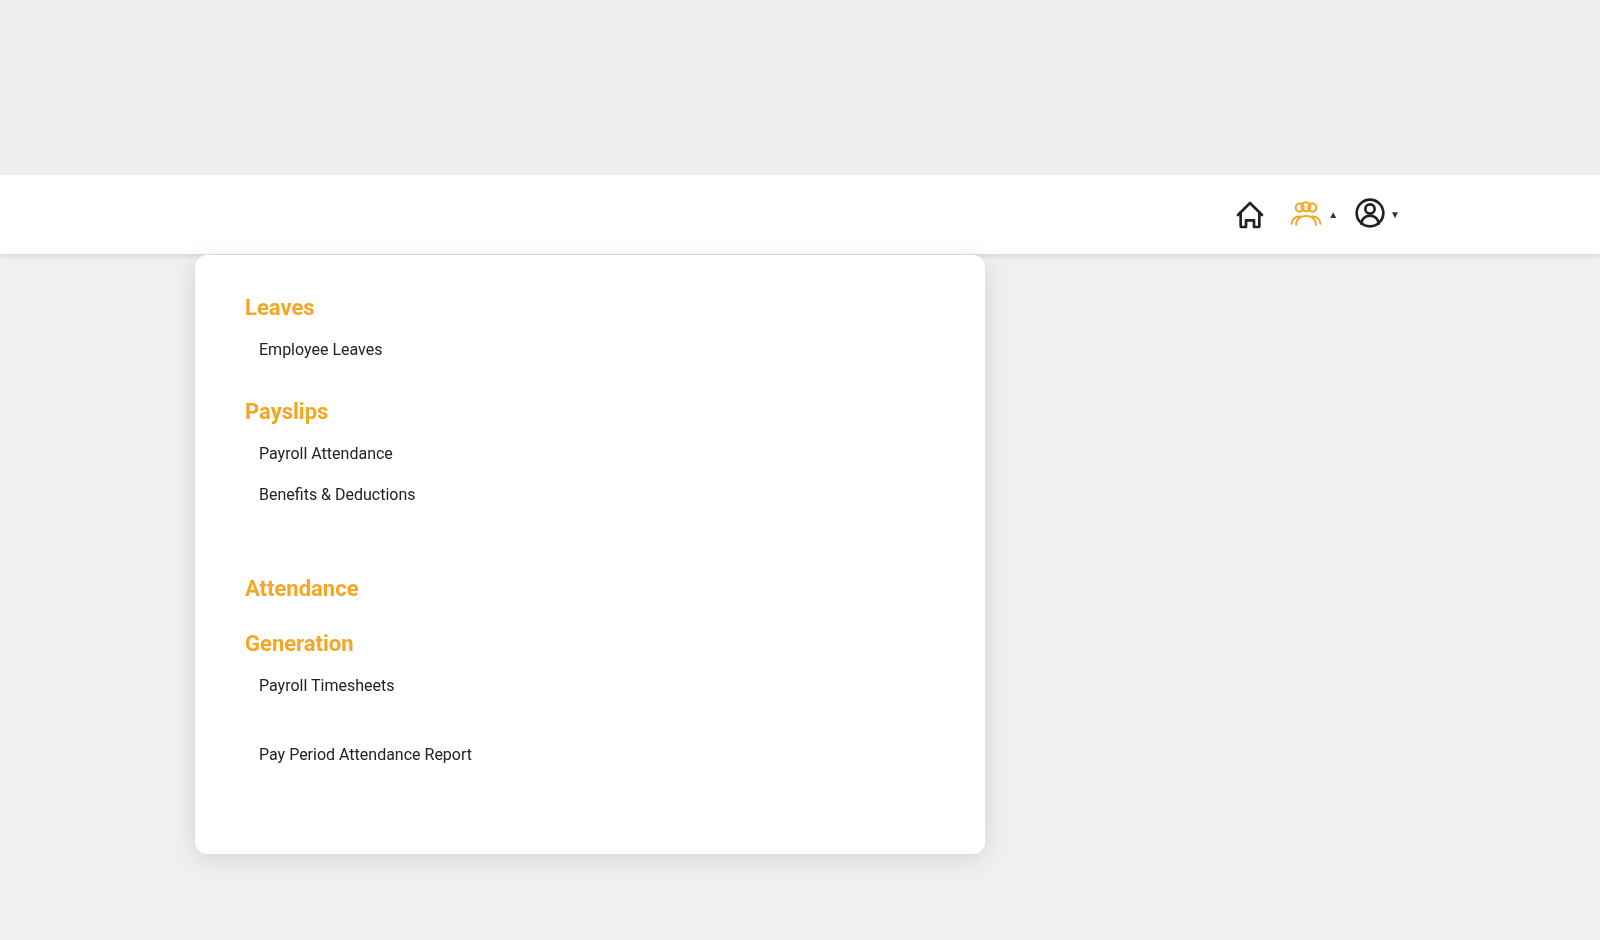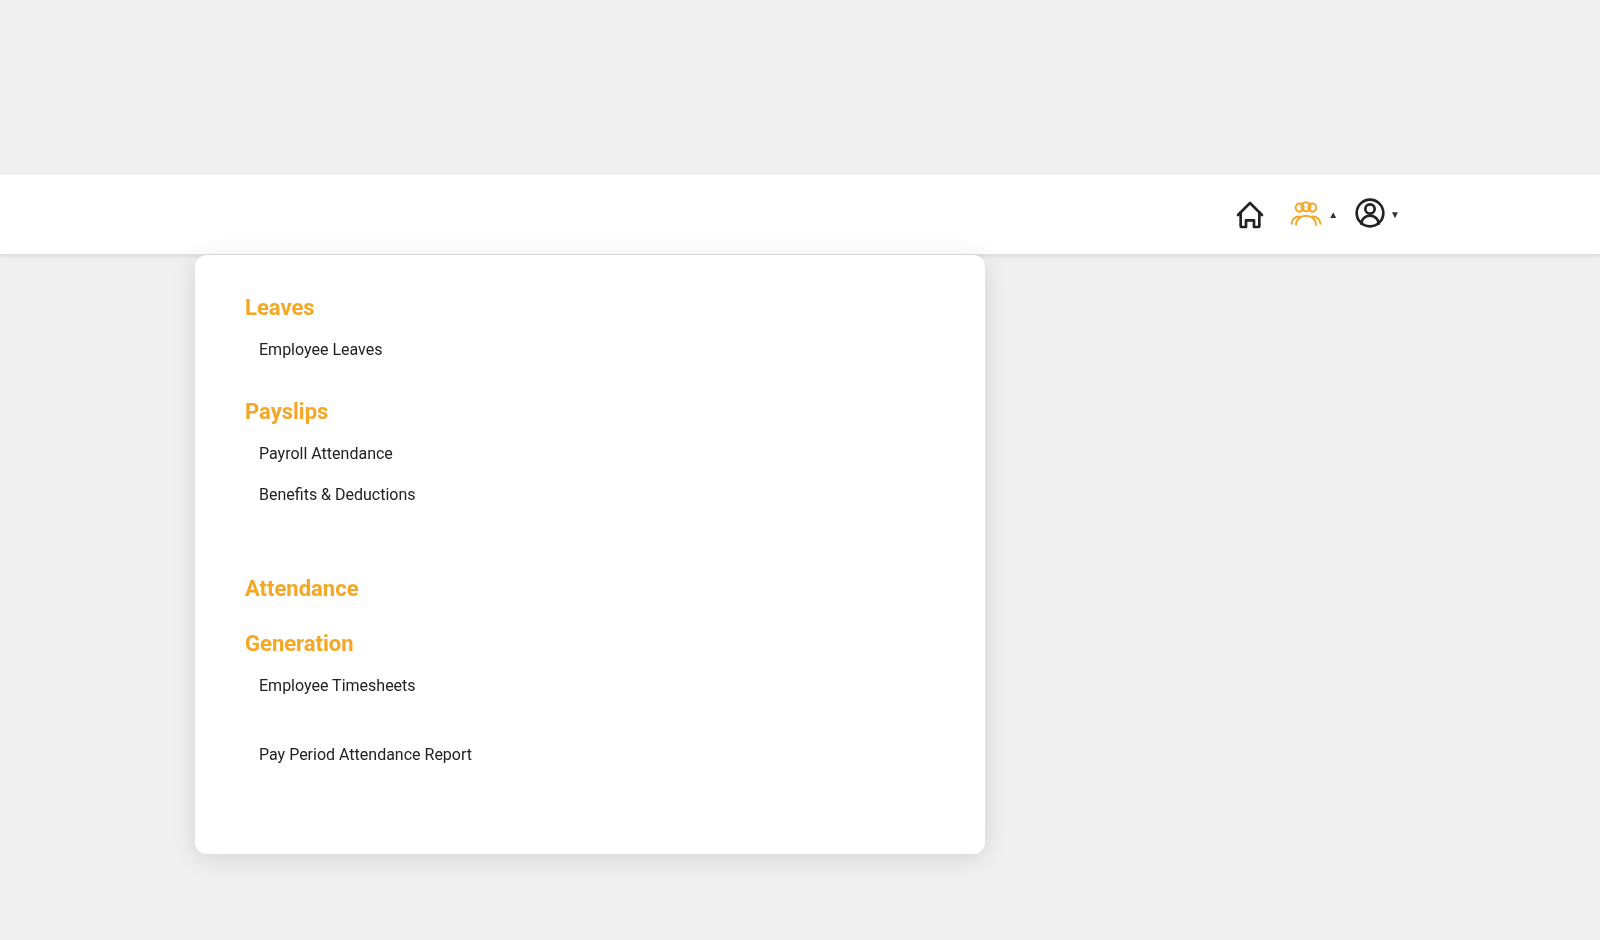--- a/index.html
+++ b/index.html
@@ -205,21 +205,21 @@
     </div>
 
     <div>
 
       <div class="menu-section">
         <div class="section-title">Attendance</div>
       </div>
 
       <div class="menu-section">
         <div class="section-title">Generation</div>
-        <a class="menu-item">Employee Timesheets</a>
+        <a class="menu-item">Payroll Timesheets</a>
       </div>
 
       <div class="menu-section">
         <a class="menu-item">Pay Period Attendance Report</a>
       </div>
     </div>
 
   </div>
 </div>
 

